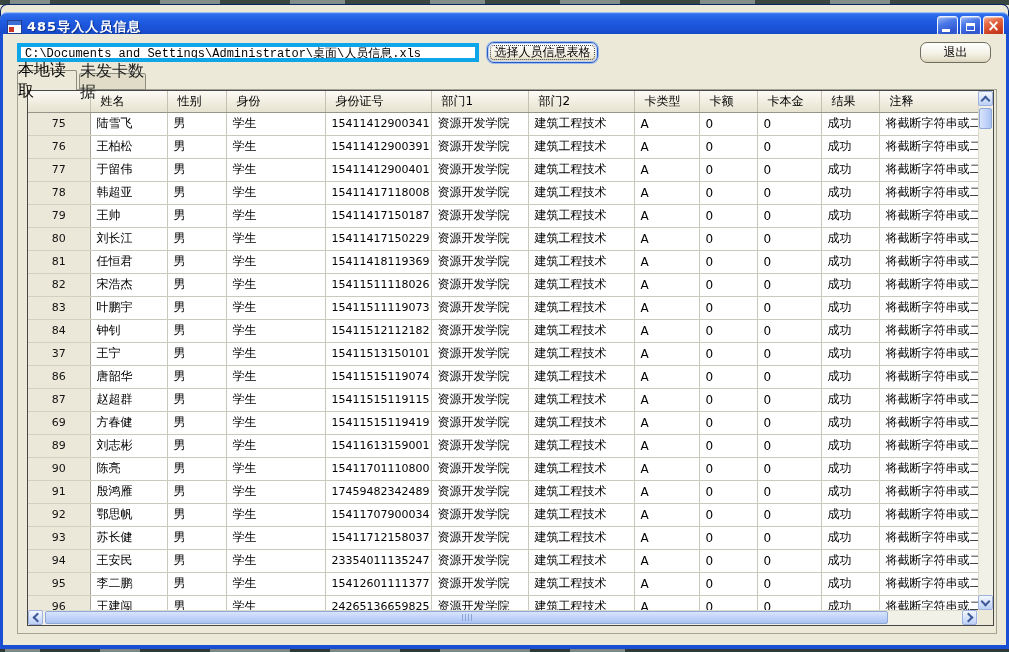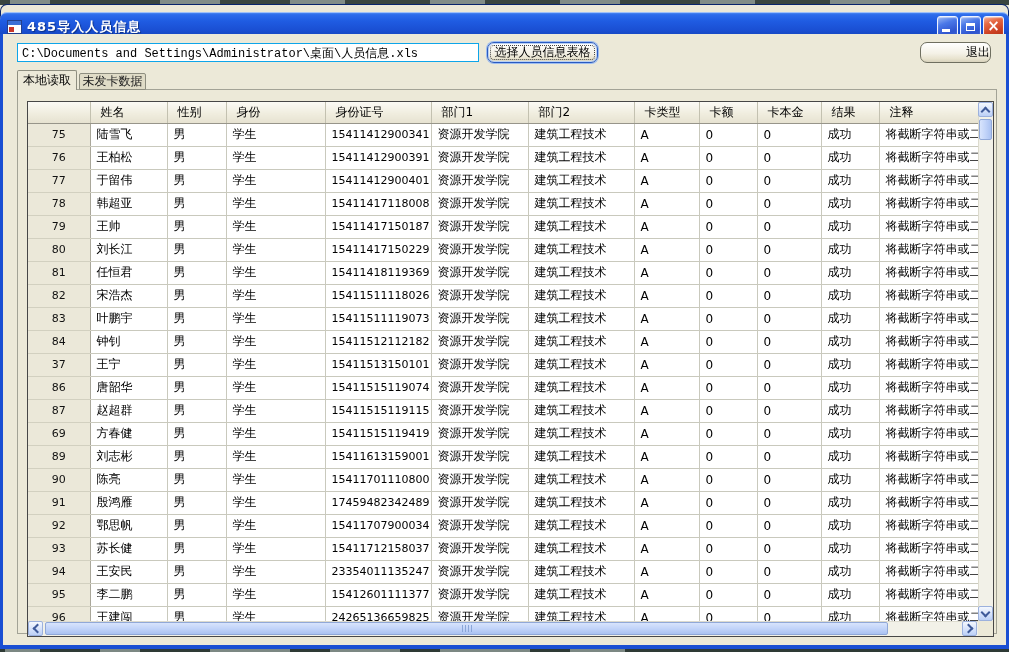--- a/index.html
+++ b/index.html
@@ -35,44 +35,44 @@
   .glyph-max{width:9px;height:8px;border:1px solid #fff;border-top-width:3px;box-sizing:border-box;}
   .glyph-close{color:#fff;font-size:15px;font-weight:bold;line-height:1;}
 
   .win-body{position:absolute;left:0;top:30px;width:1009px;height:615px;
             background:#ece9d8;border-left:3px solid #1a4fd3;border-right:3px solid #1a4fd3;
             border-bottom:4px solid #1a4fd3;box-sizing:border-box;}
   .client{position:relative;width:1003px;height:611px;overflow:hidden;}
 
   
   .path-input{position:absolute;left:14px;top:9px;width:462px;height:19px;box-sizing:border-box;
-              border:1px solid #0ea5e9;background:#fff;padding:1px 3px 0 4px;
+              border:4px solid #0ea5e9;background:#fff;padding:1px 3px 0 4px;
               font-family:"Liberation Mono","DejaVu Sans Mono",monospace;font-size:12px;color:#000;}
   .xp-btn{position:absolute;height:21px;box-sizing:border-box;border:1px solid #6f6f60;border-radius:7px;
           background:linear-gradient(180deg,#ffffff 0%,#f4f1e6 55%,#e8e3cf 82%,#d9d3bd 100%);
           font-family:"DejaVu Sans",sans-serif;font-size:12px;color:#000;padding:0;cursor:default;}
   .btn-select{left:484px;top:8px;width:111px;
               border:1px solid #2a5ac0;
               box-shadow:0 0 0 1px #9cbcf0, inset 0 0 0 1px #b9d1f4;
               outline:1px dotted #444;outline-offset:-4px;}
-  .btn-exit{left:917px;top:8px;width:71px;text-align:right;}
+  .btn-exit{left:917px;top:8px;width:71px;}
 
   
   .tabstrip{position:absolute;left:14px;top:36px;height:20px;display:flex;align-items:flex-end;z-index:3;}
   .tab{box-sizing:border-box;border:1px solid #8e8e80;border-bottom:none;border-radius:2px 2px 0 0;
-       font-size:12px;display:flex;align-items:center;justify-content:center;cursor:default;}
+       font-size:16px;display:flex;align-items:center;justify-content:center;cursor:default;}
   .tab.active{height:20px;width:60px;background:#ece9d8;position:relative;z-index:4;}
   .tab.inactive{height:17px;width:67px;background:#e0dcc7;margin-left:2px;
                 border-bottom:1px solid #8e8e80;color:#222;}
   .tabpage{position:absolute;left:14px;top:55px;width:980px;height:545px;box-sizing:border-box;
            border:1px solid #a3a396;background:#ece9d8;z-index:1;}
 
   
   .grid-box{position:absolute;left:24px;top:56px;width:967px;height:536px;box-sizing:border-box;
-            border:1px solid #474747;background:#7f1d1d;z-index:2;margin-top:11px;}
+            border:1px solid #474747;background:#7f1d1d;z-index:2;}
   .grid-viewport{position:absolute;left:0;top:0;width:950px;height:519px;overflow:hidden;background:#fff;}
   table.grid{border-collapse:collapse;table-layout:fixed;width:950px;font-size:12px;color:#000;}
   table.grid th,table.grid td{box-sizing:border-box;overflow:hidden;white-space:nowrap;padding:0;}
   table.grid thead th{height:21px;text-align:left;padding-left:10px;font-weight:normal;
         background:linear-gradient(180deg,#fbfaf5 0%,#efecdd 60%,#e6e2d1 100%);
         border-right:1px solid #c3c1b0;border-bottom:1px solid #97958a;}
   table.grid thead th.corner{padding:0;}
   table.grid tbody th{height:23px;background:#ebe8d9;border-right:1px solid #a9a79a;
         border-bottom:1px solid #d2d0c0;font-weight:normal;font-size:11px;color:#111;text-align:center;}
   table.grid tbody td{height:23px;background:#fff;border-right:1px solid #c9c9bd;

